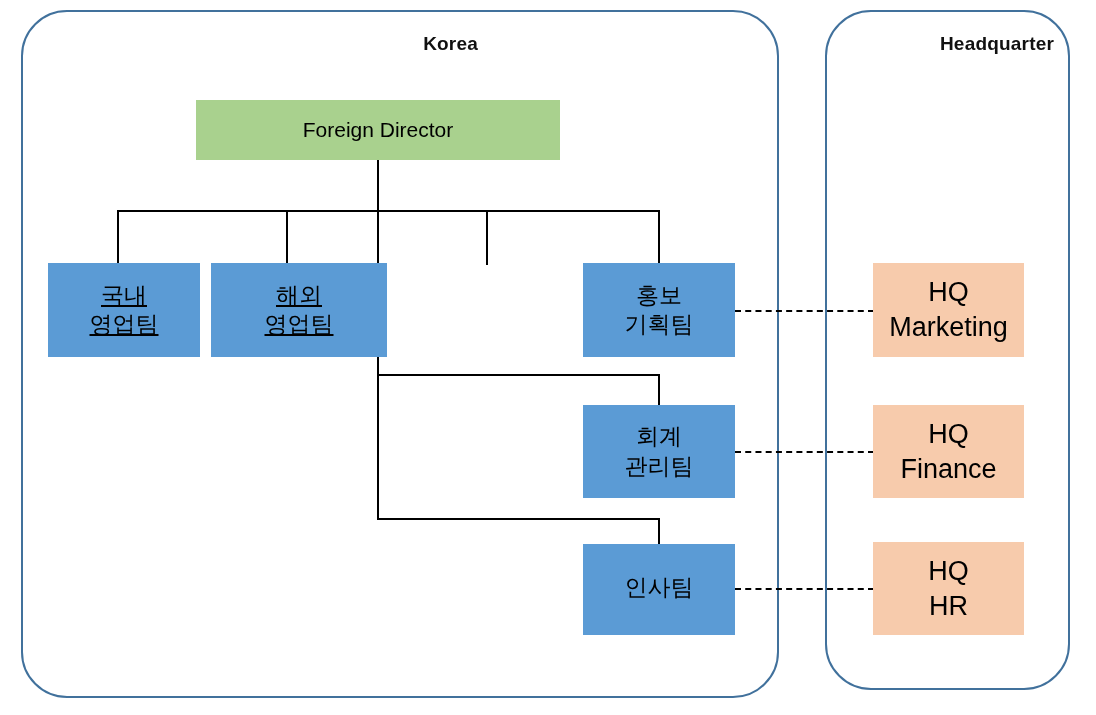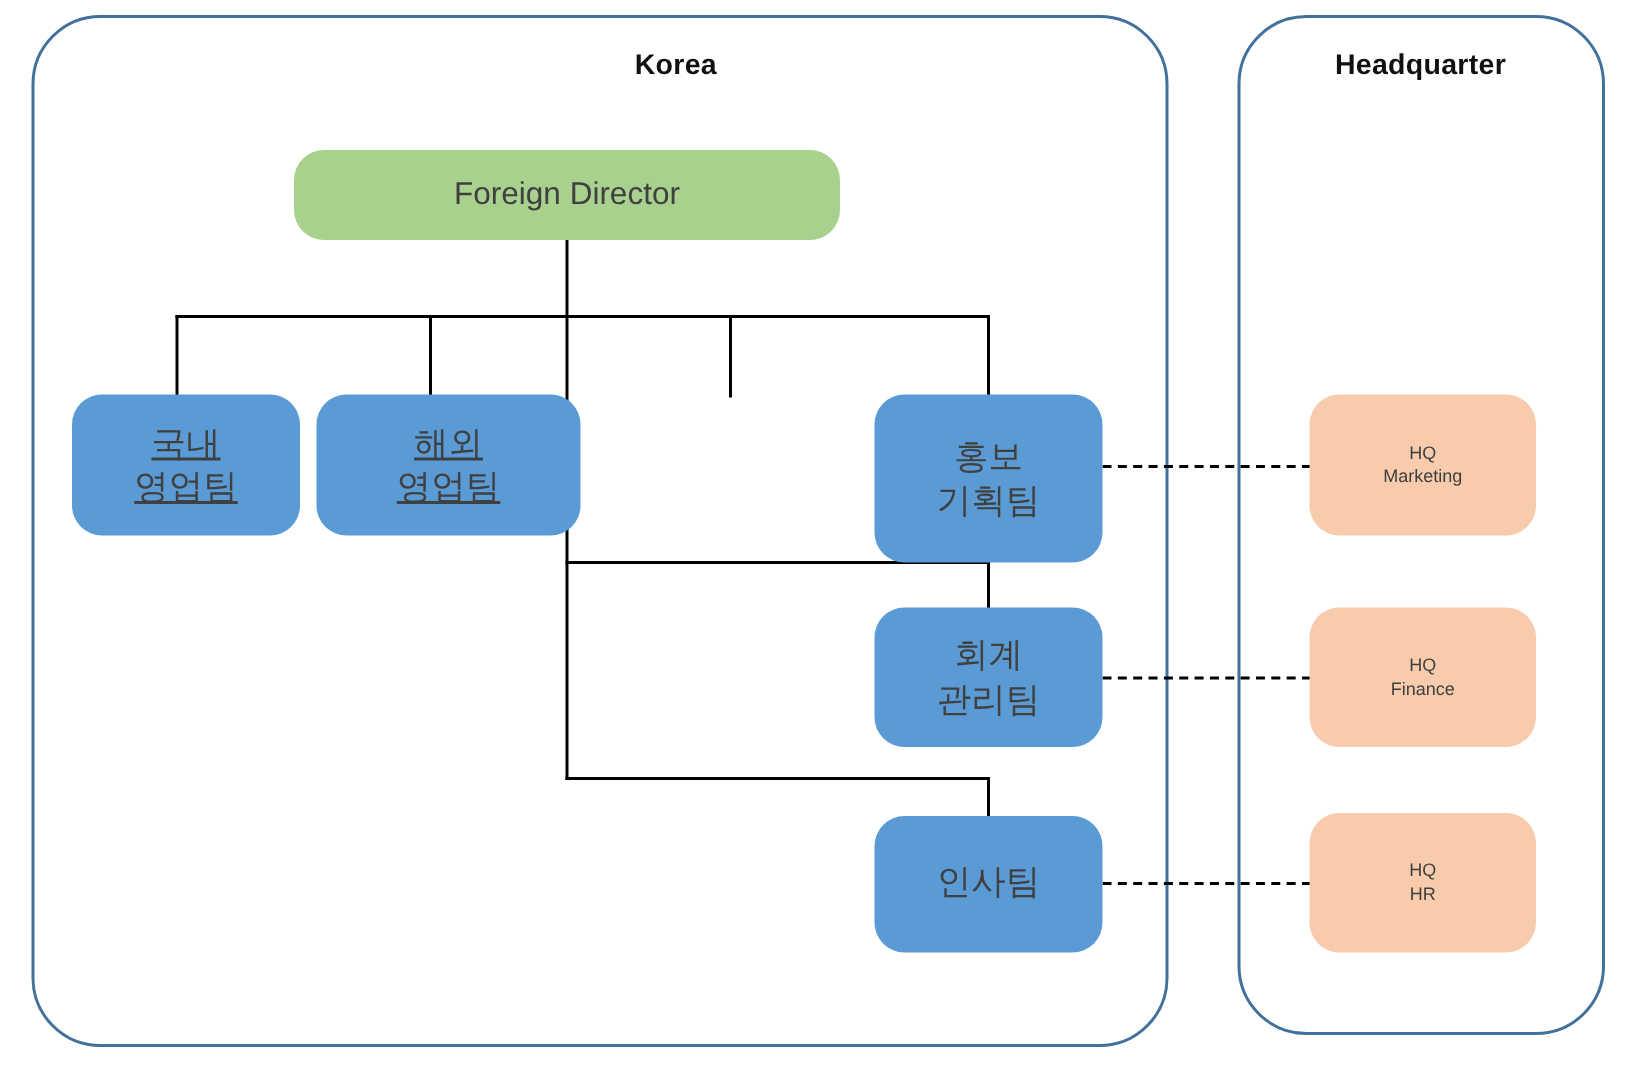--- a/index.html
+++ b/index.html
@@ -52,44 +52,44 @@
   }
 
   
   .node {
     position: absolute;
     box-sizing: border-box;
     display: flex;
     align-items: center;
     justify-content: center;
     text-align: center;
-    border-radius: 20px;
-    color: #404040;
+    border-radius: 0;
+    color: #000000;
     line-height: 1.28;
     white-space: pre-line;
     user-select: none;
   }
   .node.blue  { background: #5b9bd5; }
   .node.green { background: #a9d18e; }
   .node.peach { background: #f7cbac; }
 
   .node.team  { font-size: 23px; }
   .node.head  { font-size: 21px; }
-  .node.hq    { font-size: 12px; }
+  .node.hq    { font-size: 27px; }
 </style>
 </head>
 <body>
 
 <div id="canvas">
 
   <div class="group" style="left:21px; top:10px; width:758px; height:688px;"></div>
   <div class="group-title" style="left:278px; top:33px; width:200px;text-align:right;">Korea</div>
 
   <div class="group" style="left:825px; top:10px; width:245px; height:680px;"></div>
-  <div class="group-title" style="left:847px; top:33px; width:200px;">Headquarter</div>
+  <div class="group-title" style="left:897px; top:33px; width:200px;">Headquarter</div>
 
   <div class="line vline" style="left:377px; top:160px; width:2px; height:360px;"></div>
 
   <div class="line hline" style="left:117px; top:210px; width:543px; height:2px;"></div>
 
   <div class="line vline" style="left:117px; top:210px; width:2px; height:55px;"></div>
   <div class="line vline" style="left:286px; top:210px; width:2px; height:55px;"></div>
   <div class="line vline" style="left:486px; top:210px; width:2px; height:55px;"></div>
   <div class="line vline" style="left:658px; top:210px; width:2px; height:55px;"></div>
 
@@ -105,21 +105,21 @@
 
   <div class="node green head" style="left:196px; top:100px; width:364px; height:60px;">Foreign Director</div>
 
   <div class="node blue team" style="left:48px; top:263px; width:152px; height:94px;text-decoration:underline;">국내
 영업팀</div>
 
   <div class="node blue team" style="left:211px; top:263px; width:176px; height:94px;text-decoration:underline;">해외
 영업팀</div>
 
 
-  <div class="node blue team" style="left:583px; top:263px; width:152px; height:112px;">홍보
+  <div class="node blue team" style="left:583px; top:263px; width:152px; height:94px;">홍보
 기획팀</div>
 
   <div class="node blue team" style="left:583px; top:405px; width:152px; height:93px;">회계
 관리팀</div>
 
   <div class="node blue team" style="left:583px; top:544px; width:152px; height:91px;font-family:Liberation Mono, monospace;">인사팀</div>
 
   <div class="node peach hq" style="left:873px; top:263px; width:151px; height:94px;">HQ
 Marketing</div>
 

